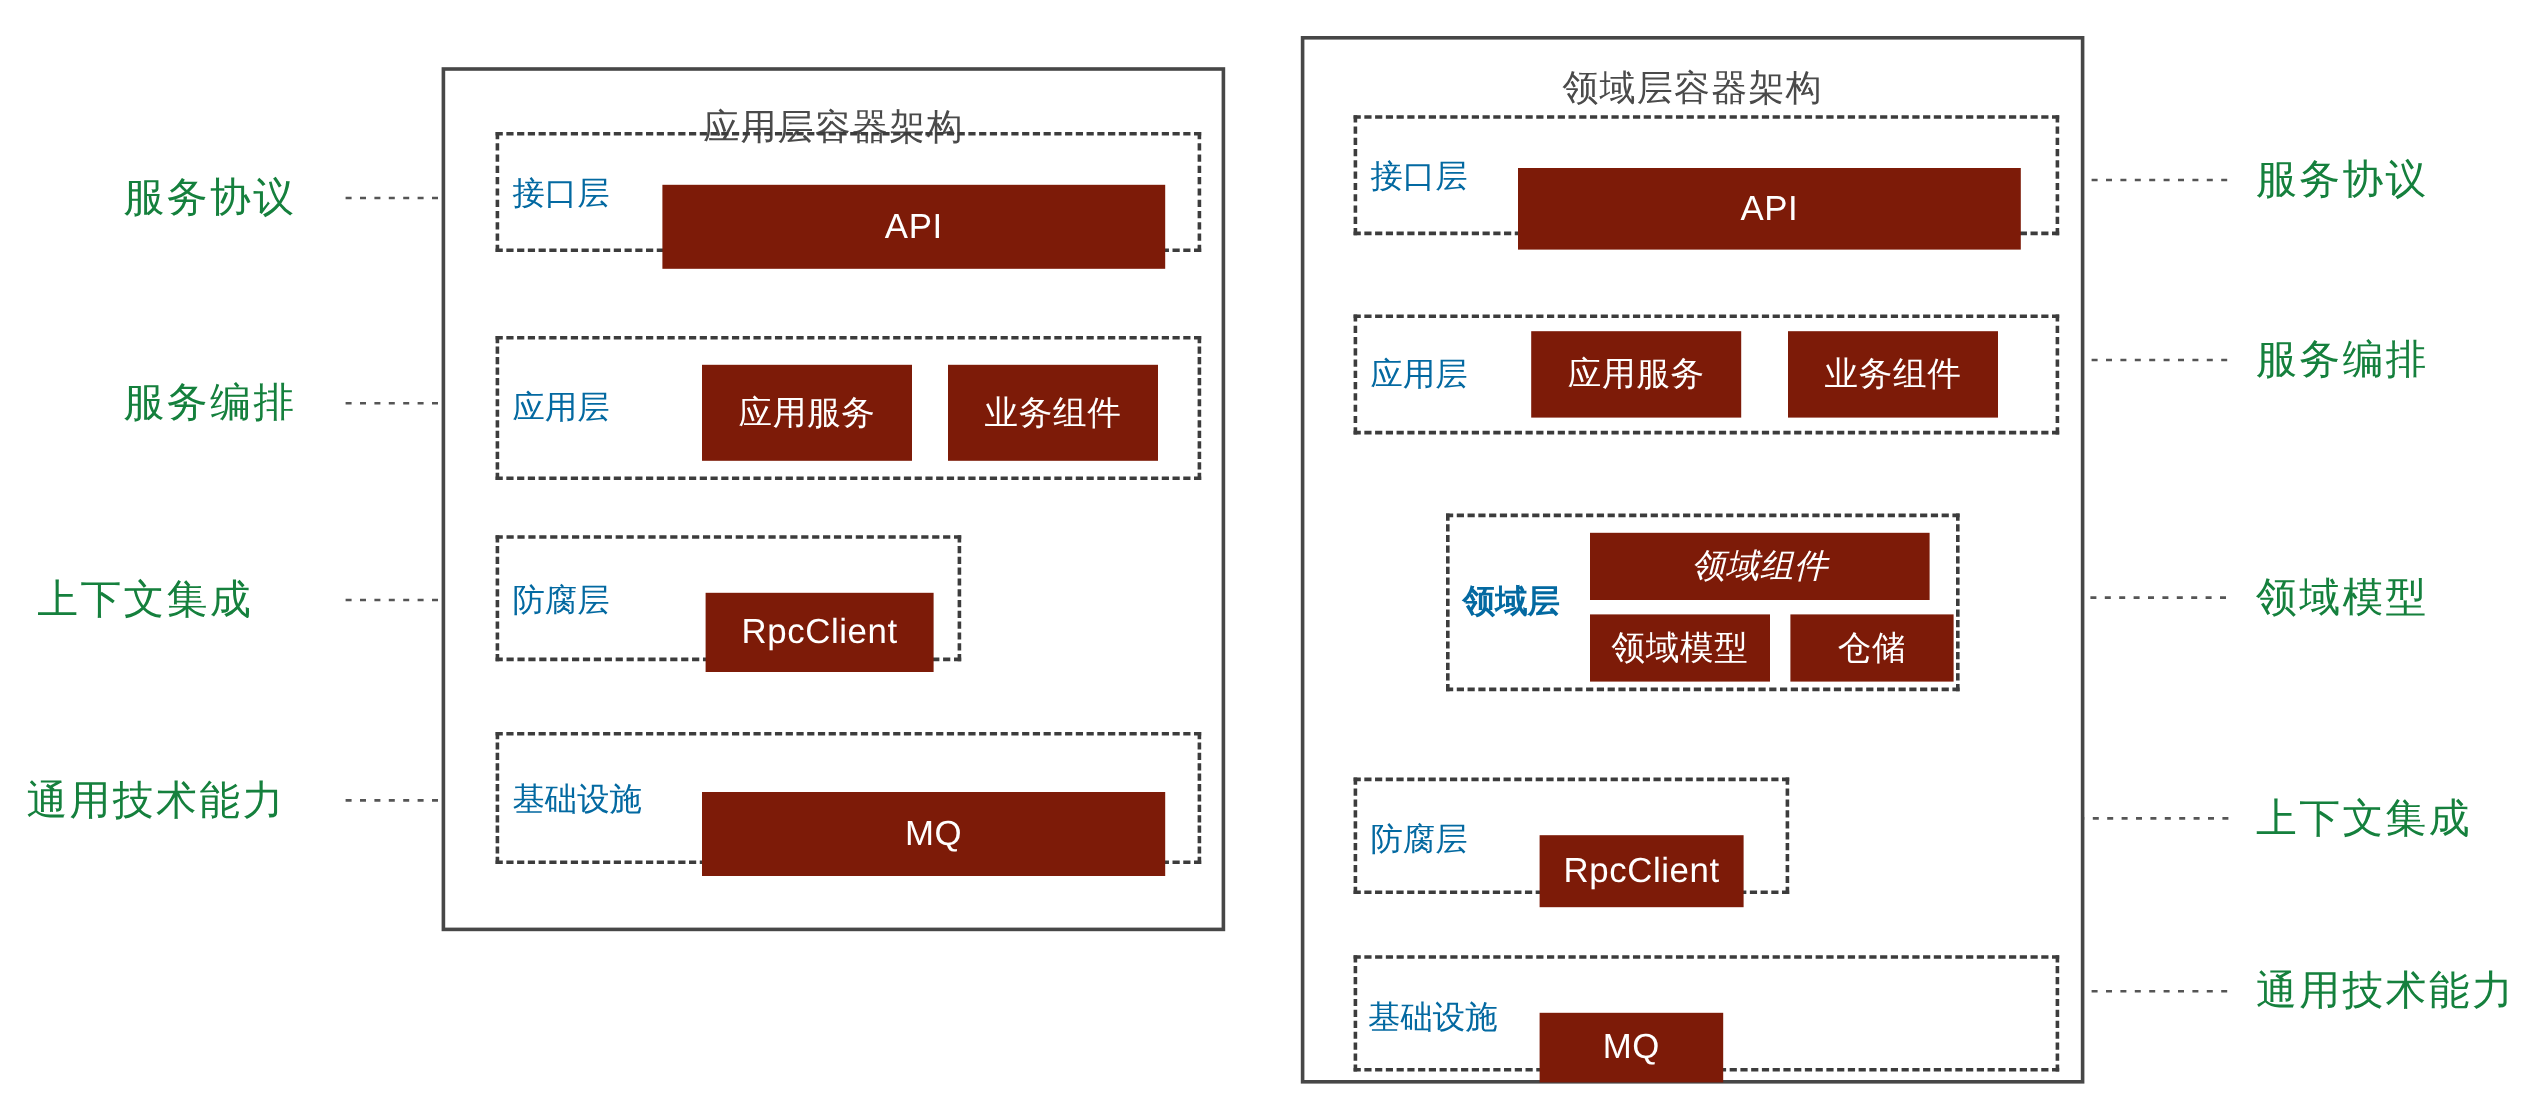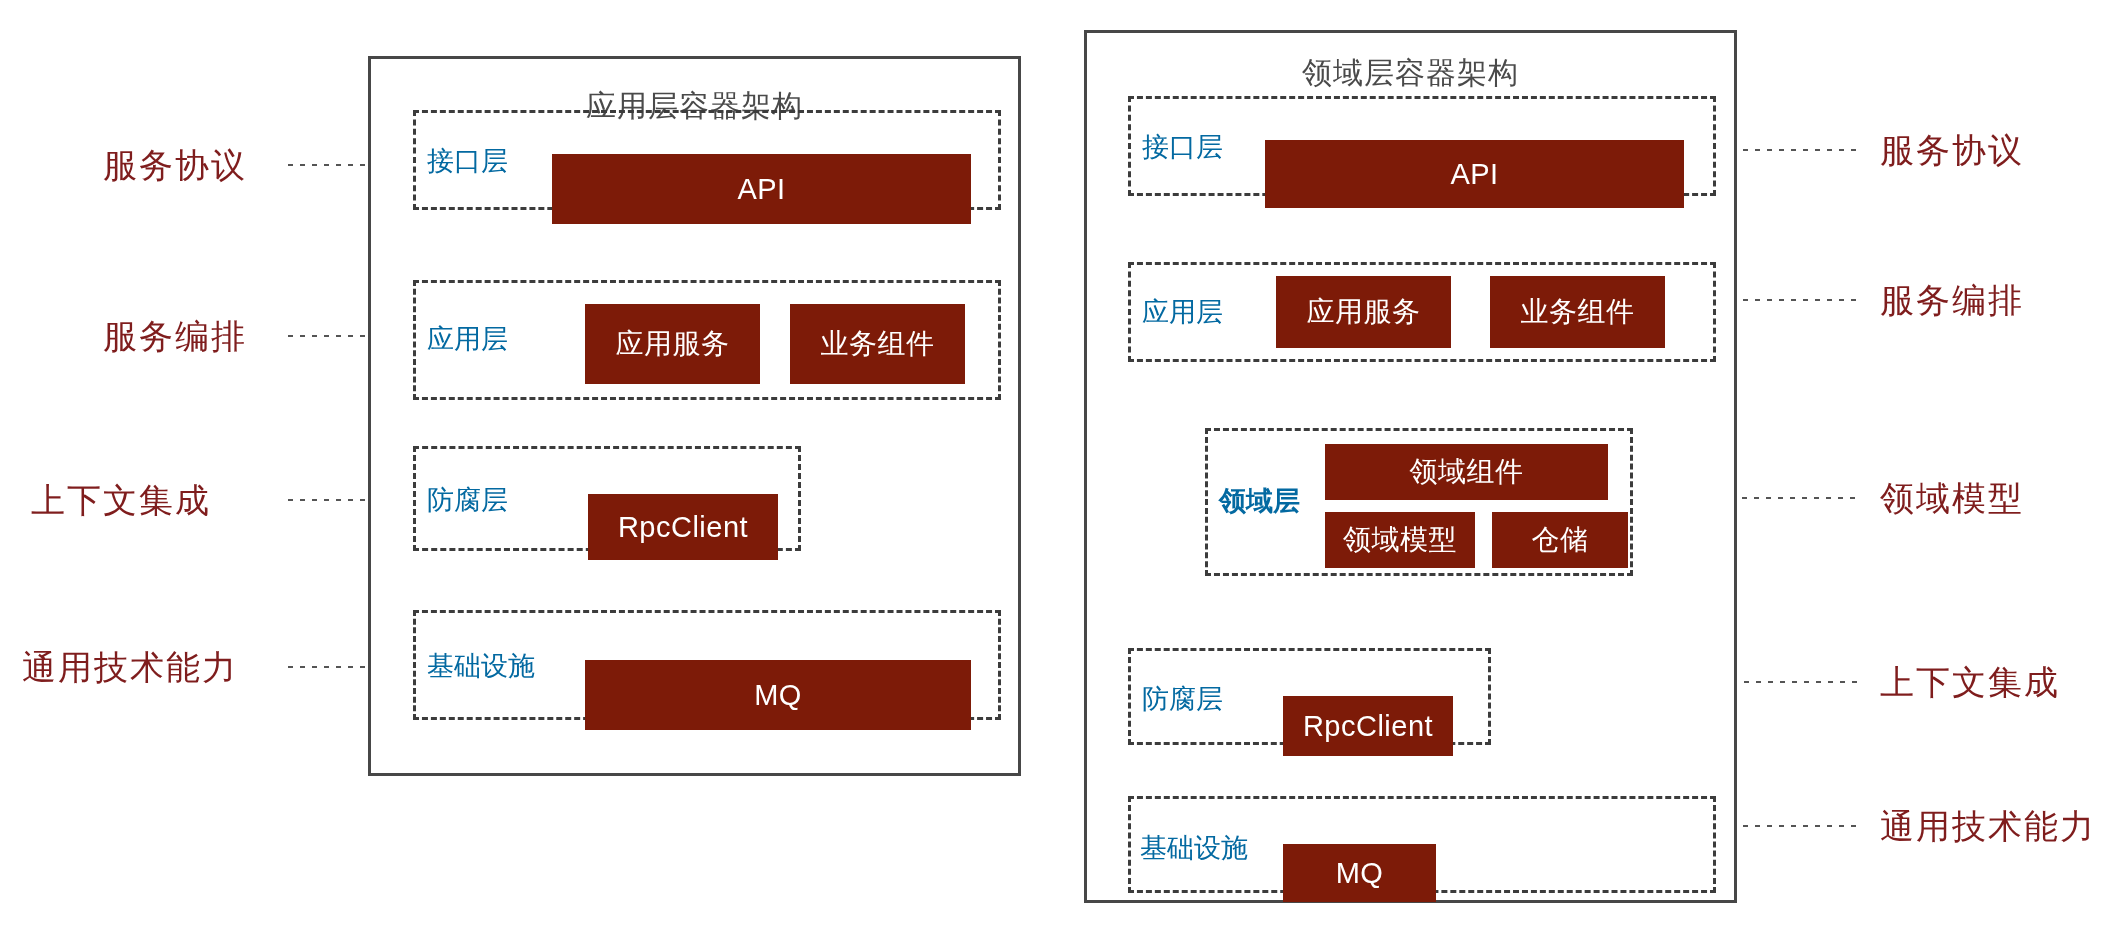--- a/index.html
+++ b/index.html
@@ -55,21 +55,21 @@
     justify-content: center;
     font-size: 28px;
     letter-spacing: 0.5px;
     box-sizing: border-box;
     white-space: nowrap;
   }
   .comp.latin { font-size: 29px; letter-spacing: 0.5px; margin-top: 28px; }
   
   .side-label {
     position: absolute;
-    color: #7f1d1d;
+    color: #15803d;
     font-size: 34px;
     letter-spacing: 2px;
     white-space: nowrap;
     line-height: 1;
   }
   
   #overlay {
     position: absolute;
     left: 0; top: 0;
     width: 2110px;
@@ -164,21 +164,21 @@
   <div class="layer-label" style="left:1142px; top:134px;">接口层</div>
   <div class="comp latin" style="left:1265px; top:112px; width:419px; height:68px;">API</div>
 
   <div class="layer-band" style="left:1128px; top:262px; width:588px; height:100px;"></div>
   <div class="layer-label" style="left:1142px; top:299px;">应用层</div>
   <div class="comp" style="left:1276px; top:276px; width:175px; height:72px;">应用服务</div>
   <div class="comp" style="left:1490px; top:276px; width:175px; height:72px;">业务组件</div>
 
   <div class="layer-band" style="left:1205px; top:428px; width:428px; height:148px;"></div>
   <div class="layer-label" style="left:1219px; top:488px;font-weight:bold;">领域层</div>
-  <div class="comp" style="left:1325px; top:444px; width:283px; height:56px;">领域组件</div>
+  <div class="comp" style="left:1325px; top:444px; width:283px; height:56px;font-style:italic;">领域组件</div>
   <div class="comp" style="left:1325px; top:512px; width:150px; height:56px;">领域模型</div>
   <div class="comp" style="left:1492px; top:512px; width:136px; height:56px;">仓储</div>
 
   <div class="layer-band" style="left:1128px; top:648px; width:363px; height:97px;"></div>
   <div class="layer-label" style="left:1142px; top:686px;">防腐层</div>
   <div class="comp latin" style="left:1283px; top:668px; width:170px; height:60px;">RpcClient</div>
 
   <div class="layer-band" style="left:1128px; top:796px; width:588px; height:97px;"></div>
   <div class="layer-label" style="left:1140px; top:835px;">基础设施</div>
   <div class="comp latin" style="left:1283px; top:816px; width:153px; height:58px;">MQ</div>

